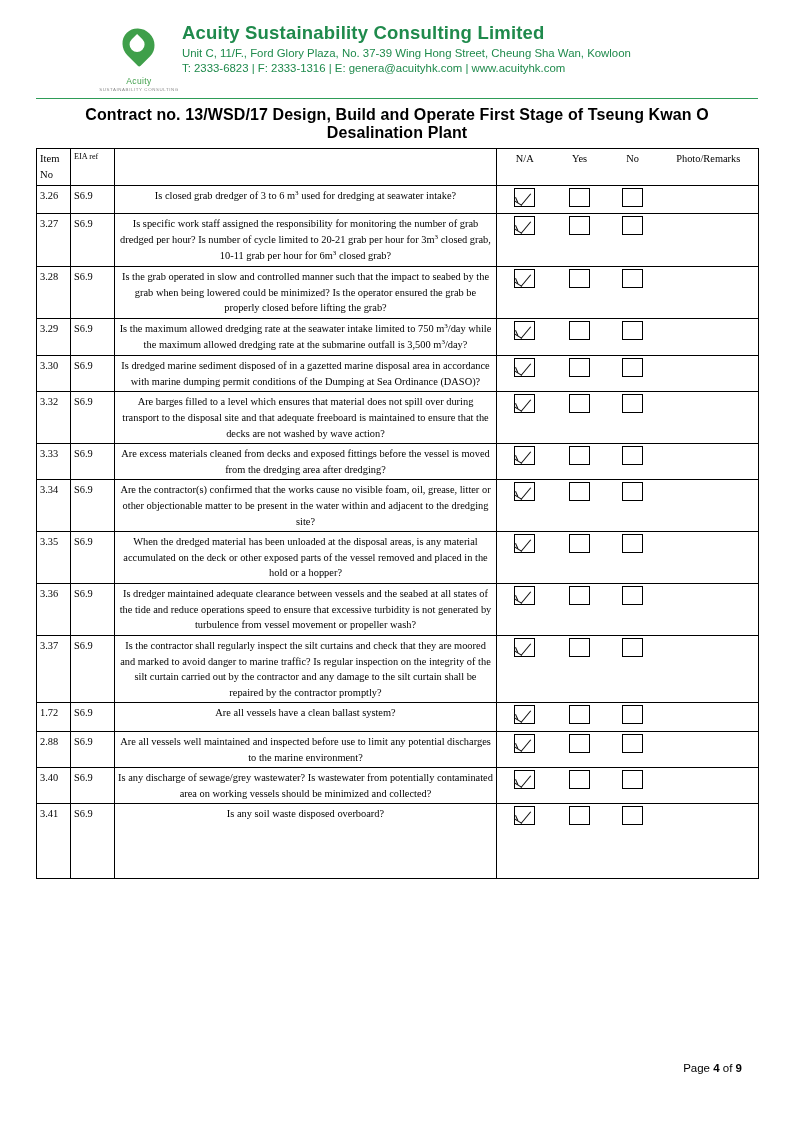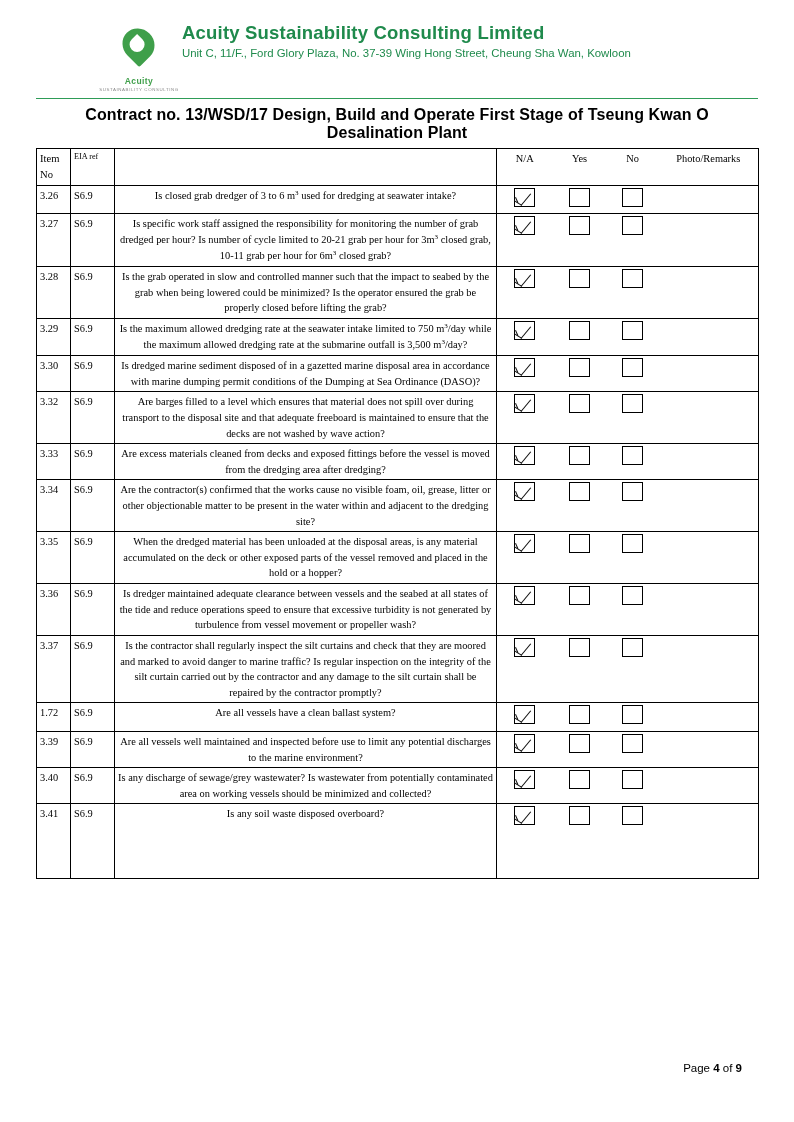--- a/index.html
+++ b/index.html
@@ -60,21 +60,21 @@
     height: 15px;
     background: #ffffff;
     border-radius: 50% 0 50% 50%;
   }
   .logo-text {
     font-family: "Liberation Sans", sans-serif;
     font-size: 8.5px;
     color: #3f9f4a;
     letter-spacing: .4px;
     margin-top: 2px;
-    font-weight: bold;
+    font-weight: normal;
   }
   .logo-sub {
     font-family: "Liberation Sans", sans-serif;
     font-size: 4.4px;
     color: #8a8a8a;
     letter-spacing: .6px;
     margin-top: 1px;
   }
   .company {
     flex: 1 1 auto;
@@ -211,20 +211,21 @@
     <div class="logo">
       <div class="logo-mark">
         <div class="logo-drop"></div>
       </div>
       <div class="logo-text">Acuity</div>
       <div class="logo-sub">SUSTAINABILITY CONSULTING</div>
     </div>
     <div class="company">
       <div class="company-name">Acuity Sustainability Consulting Limited</div>
       <div class="company-addr">Unit C, 11/F., Ford Glory Plaza, No. 37-39 Wing Hong Street, Cheung Sha Wan, Kowloon</div>
+      <div class="company-contact">T: 2333-6823 | F: 2333-1316 | E: genera@acuityhk.com | www.acuityhk.com</div>
     </div>
   </div>
   <hr class="green-rule">
 
   <div class="contract-title">Contract no.  13/WSD/17 Design, Build and Operate First Stage of Tseung Kwan O Desalination Plant</div>
 
   <table class="checklist">
     <colgroup>
       <col class="c-item">
         <col class="c-eia">
@@ -351,21 +352,21 @@
         <tr>
           <td>1.72</td>
           <td>S6.9</td>
           <td class="q-text">Are all vessels have a clean ballast system?</td>
           <td class="ans" style="border-right: none;"><span class="box checked"></span></td>
           <td class="ans" style="border-left: none; border-right: none;"><span class="box"></span></td>
           <td class="ans" style="border-left: none; border-right: none;"><span class="box"></span></td>
           <td style="border-left: none;"></td>
         </tr>
         <tr>
-          <td>3.39</td>
+          <td>2.88</td>
           <td>S6.9</td>
           <td class="q-text">Are all vessels well maintained and inspected before use to limit any potential discharges to the marine environment?</td>
           <td class="ans" style="border-right: none;"><span class="box checked"></span></td>
           <td class="ans" style="border-left: none; border-right: none;"><span class="box"></span></td>
           <td class="ans" style="border-left: none; border-right: none;"><span class="box"></span></td>
           <td style="border-left: none;"></td>
         </tr>
         <tr>
           <td>3.40</td>
           <td>S6.9</td>

